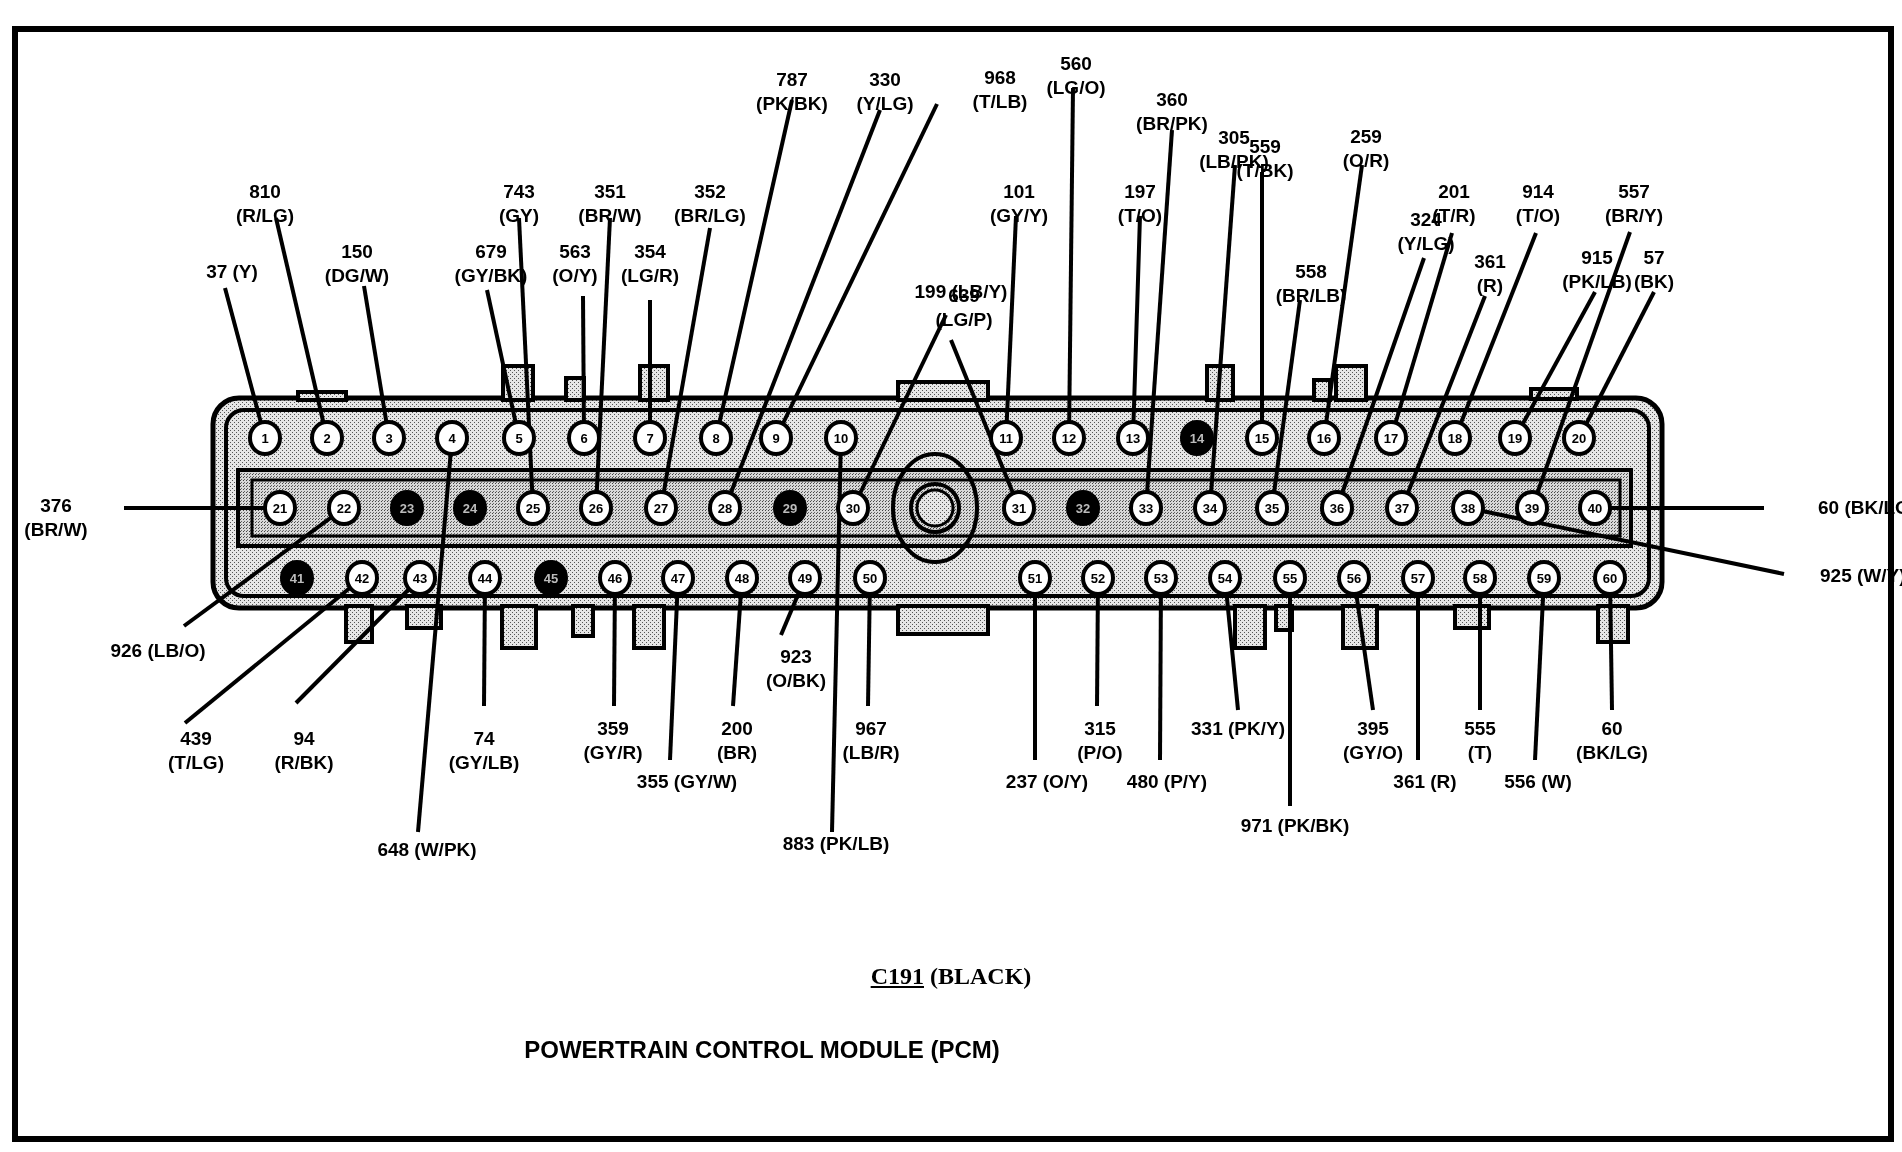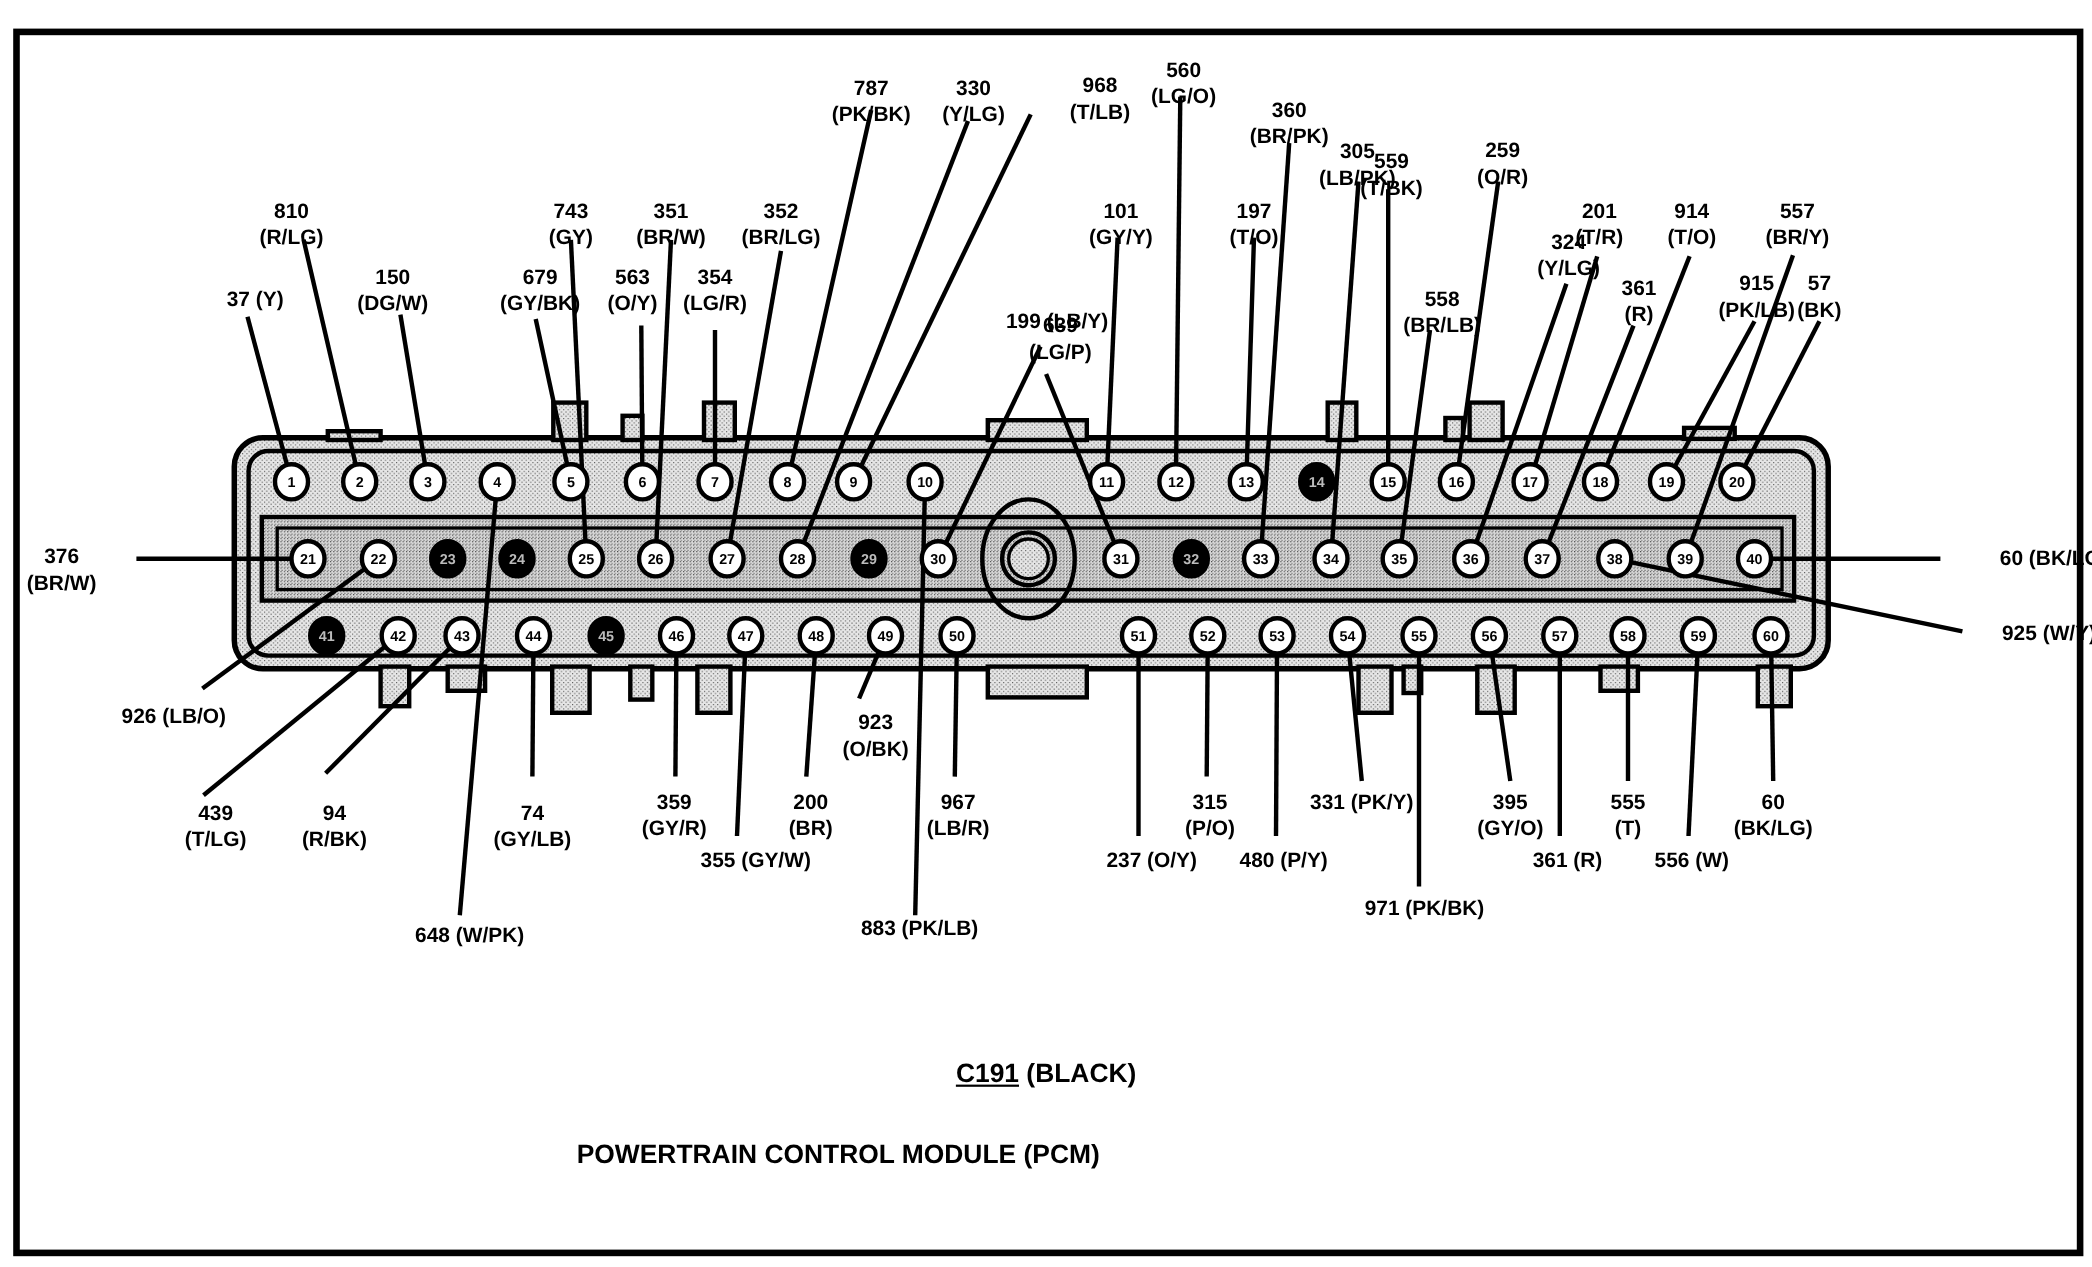--- a/index.html
+++ b/index.html
@@ -1,21 +1,21 @@
 <!DOCTYPE html>
 <html><head>
 <meta charset="utf-8">
 <style>
   html, body { margin: 0; padding: 0; background: #ffffff; }
   body { width: 1902px; height: 1152px; position: relative; overflow: hidden; font-family: "Liberation Sans", sans-serif; }
   #frame { position: absolute; left: 12px; top: 26px; width: 1870px; height: 1104px; border: 6px solid #000; box-sizing: content-box; }
   svg#diagram { position: absolute; left: 0; top: 0; }
   .lbl { font-family: "Liberation Sans", sans-serif; font-weight: bold; font-size: 19px; fill: #000; }
   .pinnum { font-family: "Liberation Sans", sans-serif; font-weight: bold; font-size: 13px; }
-  #title1 { position: absolute; left: 0; width: 1902px; top: 963px; text-align: center; font-weight: bold; font-size: 24px; color: #000; }
+  #title1 { position: absolute; left: 0; width: 1902px; top: 963px; text-align: center; font-weight: bold; font-size: 24px; color: #000; font-family: Liberation Serif, serif; }
   #title1 .id { text-decoration: underline; }
   #title2 { position: absolute; left: 0; width: 1524px; top: 1036px; text-align: center; font-weight: bold; font-size: 24px; color: #000; }
 </style>
 </head>
 <body>
 
 <div id="frame"></div>
 
 <svg id="diagram" width="1902" height="1152" xmlns="http://www.w3.org/2000/svg">
   <defs>

